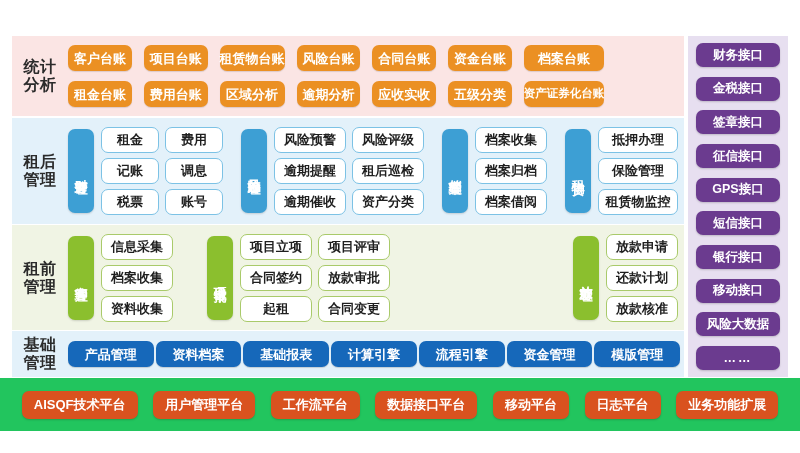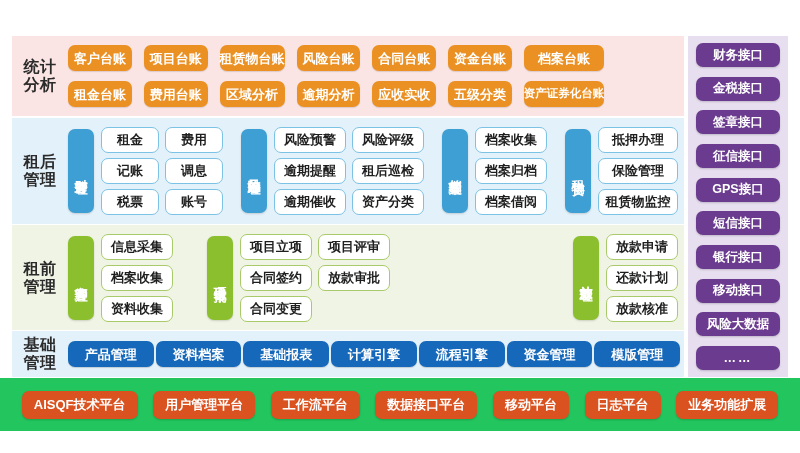--- a/index.html
+++ b/index.html
@@ -211,20 +211,21 @@
 
         <div class="group" style="margin-left:34px;">
           <div class="tab-v tab-green" style="height:84px;">
             <span>项目审批</span>
           </div>
           <div class="chips-2col">
             <div class="chip chip-green w-72">项目立项</div>
             <div class="chip chip-green w-72">项目评审</div>
             <div class="chip chip-green w-72">合同签约</div>
             <div class="chip chip-green w-72">放款审批</div>
+            <div class="chip chip-green w-72">起租</div>
             <div class="chip chip-green w-72">合同变更</div>
           </div>
         </div>
 
         <div class="spacer"></div>
 
         <div class="group">
           <div class="tab-v tab-green" style="height:84px;">
             <span>放款管理</span>
           </div>

